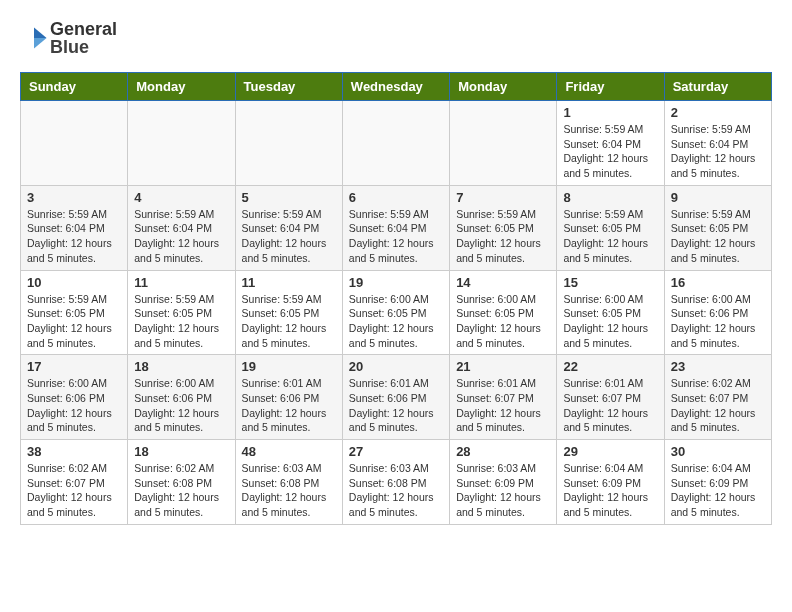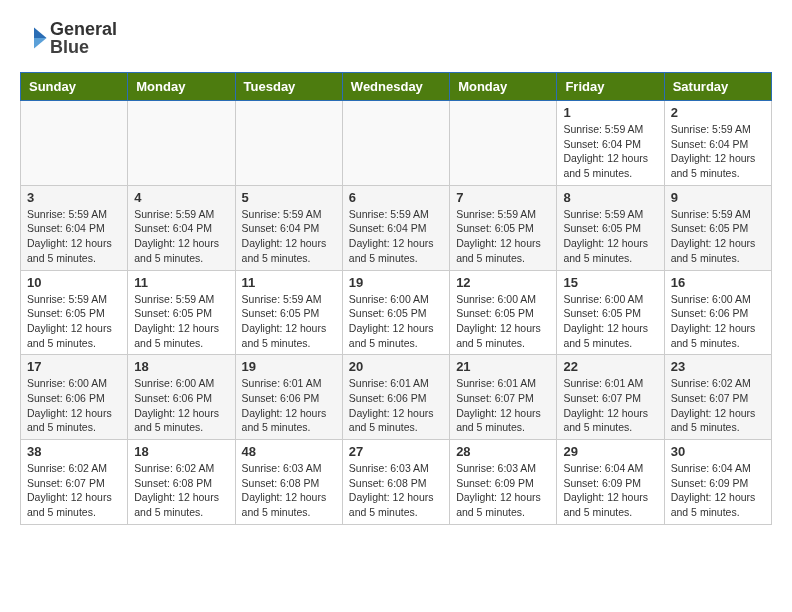--- a/index.html
+++ b/index.html
@@ -207,21 +207,21 @@
 Sunset: 6:05 PM
 Daylight: 12 hours and 5 minutes.</div>
         </td>
         <td>
           <span class="day-number">19</span>
           <div class="day-info" style="white-space: pre-line;">Sunrise: 6:00 AM
 Sunset: 6:05 PM
 Daylight: 12 hours and 5 minutes.</div>
         </td>
         <td>
-          <span class="day-number">12</span>
+          <span class="day-number">14</span>
           <div class="day-info" style="white-space: pre-line;">Sunrise: 6:00 AM
 Sunset: 6:05 PM
 Daylight: 12 hours and 5 minutes.</div>
         </td>
         <td>
           <span class="day-number">15</span>
           <div class="day-info" style="white-space: pre-line;">Sunrise: 6:00 AM
 Sunset: 6:05 PM
 Daylight: 12 hours and 5 minutes.</div>
         </td>

